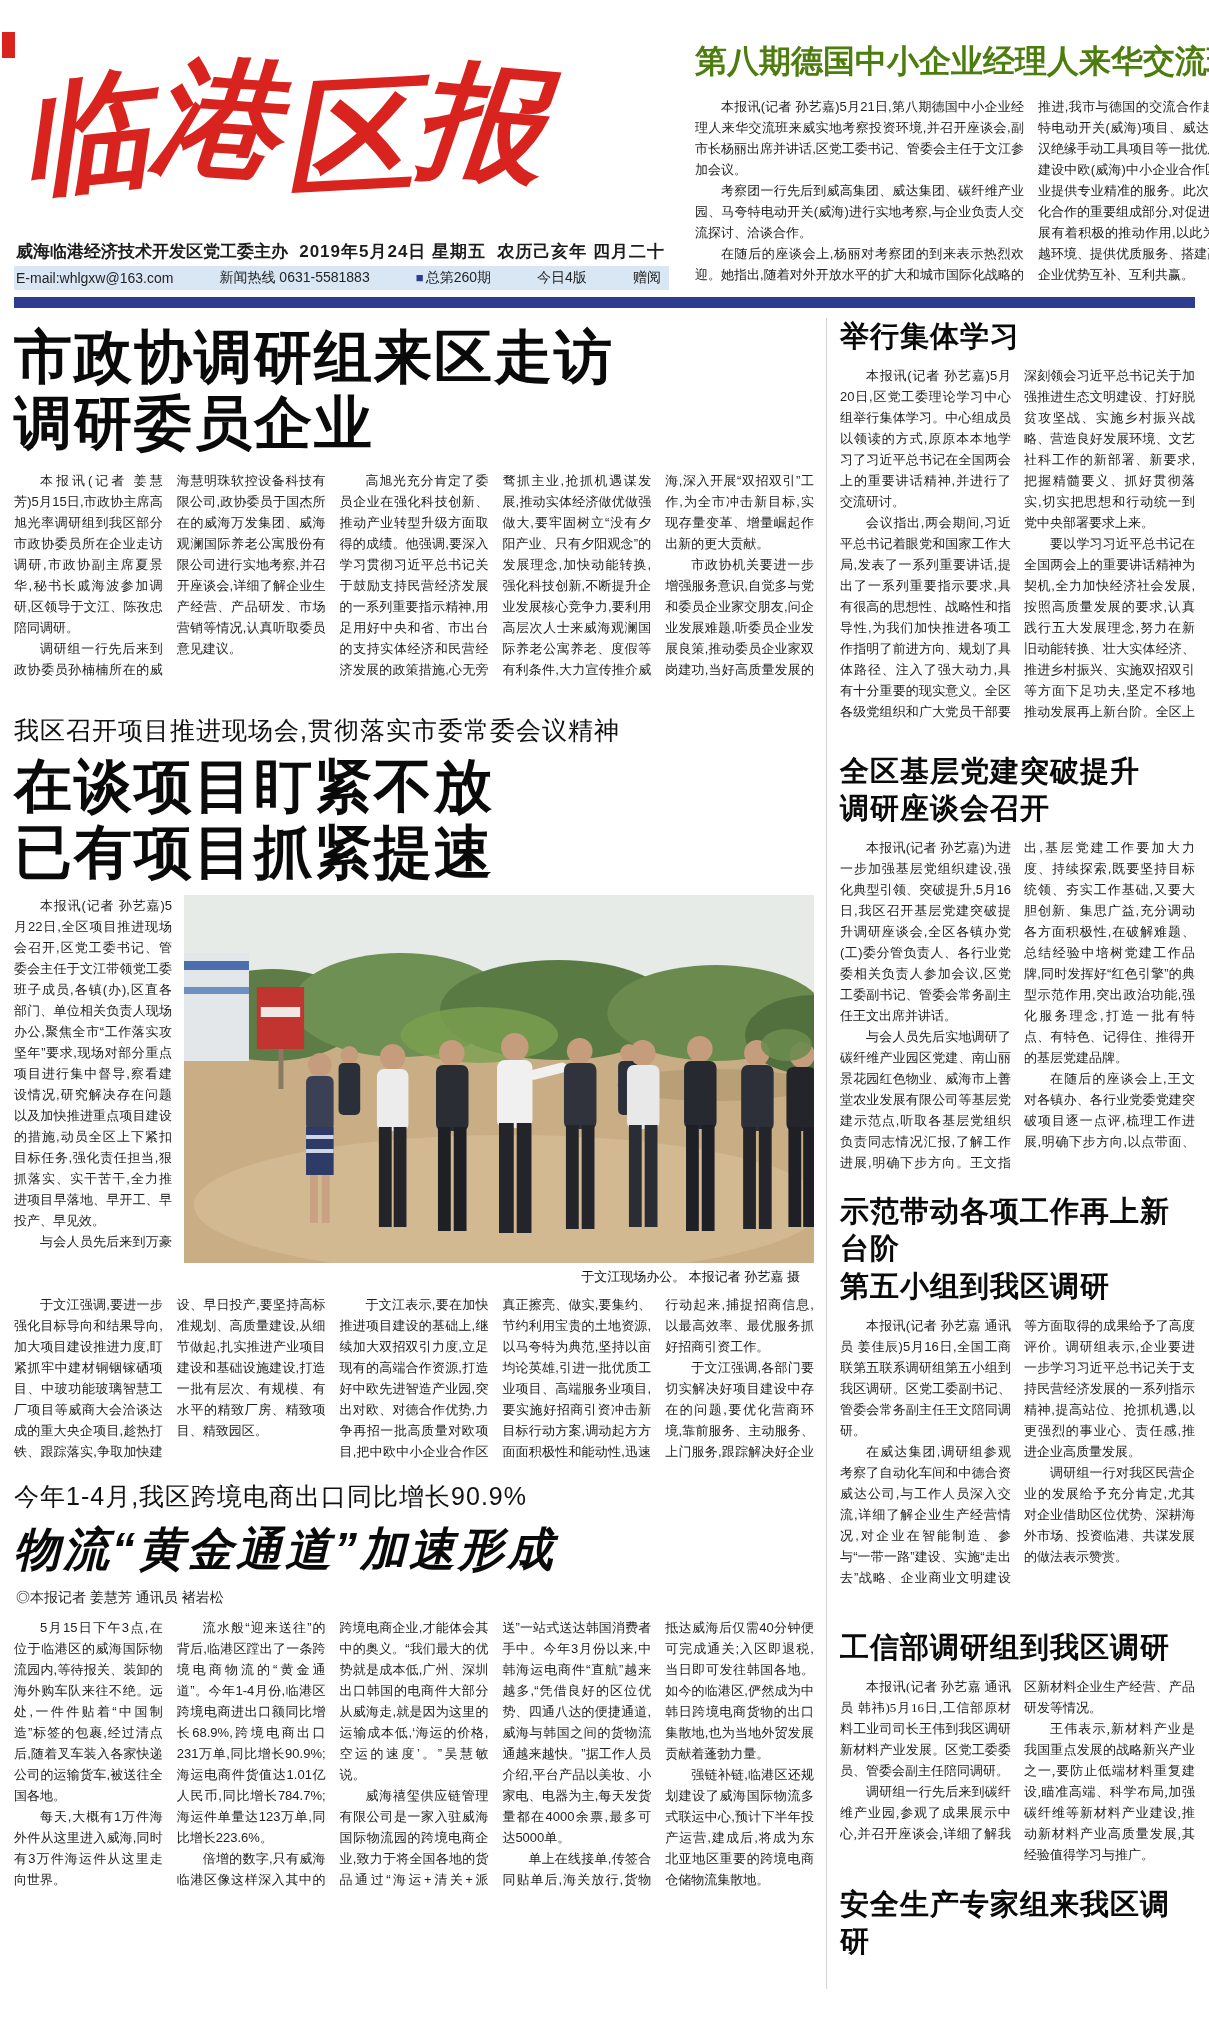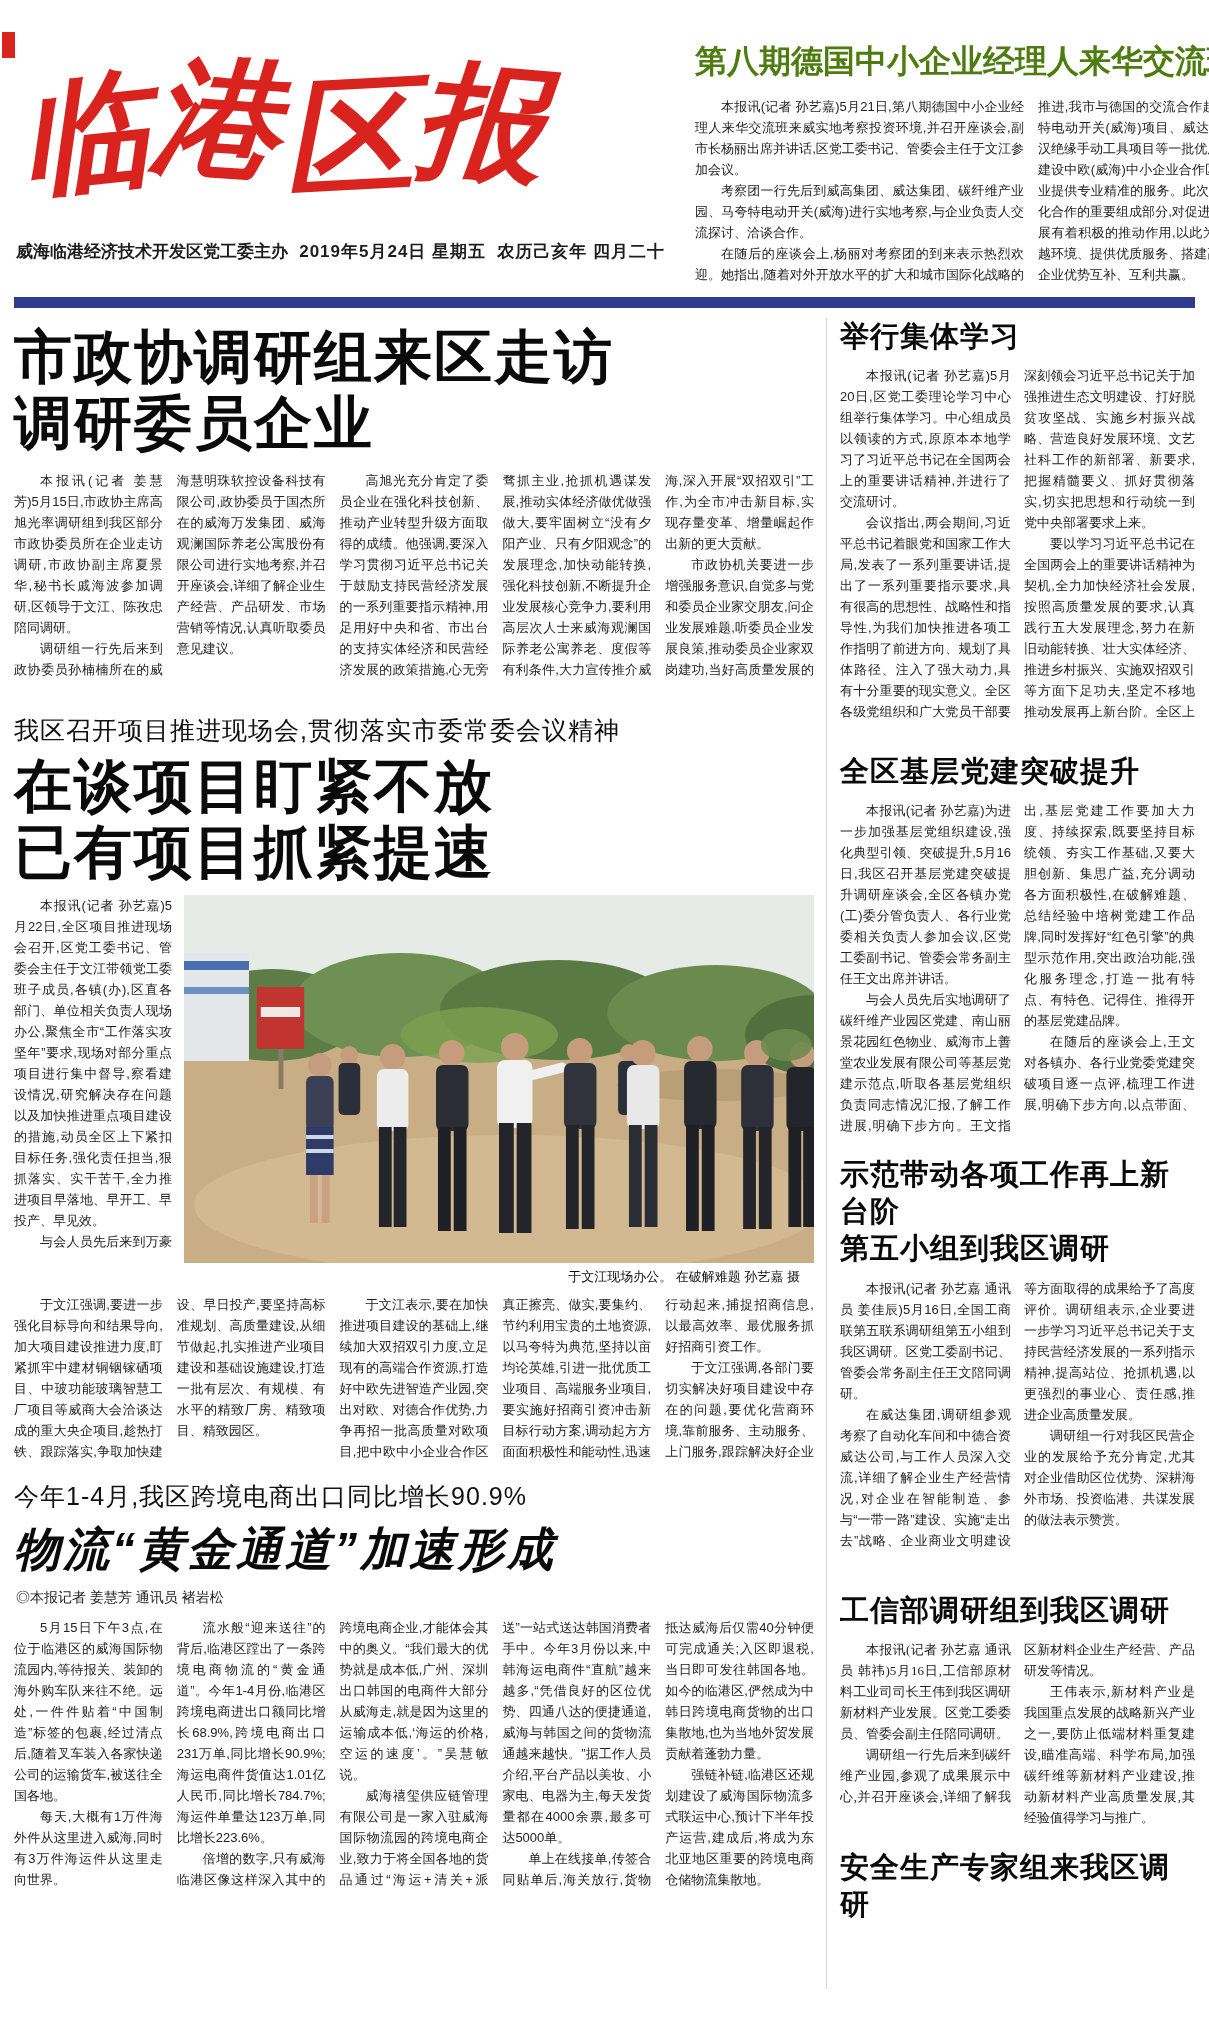--- a/index.html
+++ b/index.html
@@ -72,20 +72,27 @@
           <span class="mt-c mt-0">临</span>
           <span class="mt-c mt-1">港</span>
           <span class="mt-c mt-2">区</span>
           <span class="mt-c mt-3">报</span>
         </div>
       <div class="pub-row">
         <span>威海临港经济技术开发区党工委主办</span>
         <span class="date-part">2019年5月24日  星期五</span>
         <span class="date-part">农历己亥年  四月二十</span>
       </div>
+      <div class="info-bar">
+        <span>E-mail:whlgxw@163.com</span>
+        <span>新闻热线 0631-5581883</span>
+        <span><span class="issue-bullet">■</span><span>总第260期</span></span>
+        <span>今日4版</span>
+        <span>赠阅</span>
+      </div>
     </div>
     <div class="head-right">
       <div class="top-news-title">第八期德国中小企业经理人来华交流班来威考察</div>
       <div class="top-news-body body-text">
         <p>本报讯(记者 孙艺嘉)5月21日,第八期德国中小企业经理人来华交流班来威实地考察投资环境,并召开座谈会,副市长杨丽出席并讲话,区党工委书记、管委会主任于文江参加会议。</p>
         <p>考察团一行先后到威高集团、威达集团、碳纤维产业园、马夸特电动开关(威海)进行实地考察,与企业负责人交流探讨、洽谈合作。</p>
         <p>在随后的座谈会上,杨丽对考察团的到来表示热烈欢迎。她指出,随着对外开放水平的扩大和城市国际化战略的推进,我市与德国的交流合作越来越紧密,先后引进了马夸特电动开关(威海)项目、威达-雷姆钻夹头项目、威力-威汉绝缘手动工具项目等一批优质高端德国项目,高标准规划建设中欧(威海)中小企业合作区,为外资企业尤其是德国企业提供专业精准的服务。此次来华交流活动是中德两国深化合作的重要组成部分,对促进两国经贸交流、中小企业发展有着积极的推动作用,以此为契机,我市将进一步创造优越环境、提供优质服务、搭建高效研讨交流平台,共促中德企业优势互补、互利共赢。</p>
 
       </div>
     </div>
@@ -192,21 +199,21 @@
                 <rect x="584" y="232" width="13" height="102" fill="#23252b"></rect>
               <circle cx="628" cy="160" r="13" fill="#c59c7c"></circle>
               <rect x="612" y="172" width="30" height="64" rx="7" fill="#23252b"></rect>
               <rect x="614" y="232" width="13" height="100" fill="#1e2026"></rect>
                 <rect x="629" y="232" width="11" height="100" fill="#1e2026"></rect>
 
               <ellipse cx="612" cy="150" rx="26" ry="16" fill="#6b8b4e" opacity="0.9"></ellipse>
             </svg>
           </div>
         </div>
-        <div class="photo-caption">于文江现场办公。 在破解难题 孙艺嘉 摄</div>
+        <div class="photo-caption">于文江现场办公。 本报记者 孙艺嘉 摄</div>
         <div class="a2-cont body-text">
           <p>于文江强调,要进一步强化目标导向和结果导向,加大项目建设推进力度,盯紧抓牢中建材铜铟镓硒项目、中玻功能玻璃智慧工厂项目等威商大会洽谈达成的重大央企项目,趁热打铁、跟踪落实,争取加快建设、早日投产,要坚持高标准规划、高质量建设,从细节做起,扎实推进产业项目建设和基础设施建设,打造一批有层次、有规模、有水平的精致厂房、精致项目、精致园区。</p>
           <p>于文江表示,要在加快推进项目建设的基础上,继续加大双招双引力度,立足现有的高端合作资源,打造好中欧先进智造产业园,突出对欧、对德合作优势,力争再招一批高质量对欧项目,把中欧中小企业合作区真正擦亮、做实,要集约、节约利用宝贵的土地资源,以马夸特为典范,坚持以亩均论英雄,引进一批优质工业项目、高端服务业项目,要实施好招商引资冲击新目标行动方案,调动起方方面面积极性和能动性,迅速行动起来,捕捉招商信息,以最高效率、最优服务抓好招商引资工作。</p>
           <p>于文江强调,各部门要切实解决好项目建设中存在的问题,要优化营商环境,靠前服务、主动服务、上门服务,跟踪解决好企业和项目在审批、政策、用地等方面的困难,提高项目建设质效。全区上下要进一步增强紧迫感和责任感,快马加鞭、攻坚克难,以“务实作风”再抓紧、再提速,全力攻坚双招双引,推动“精致城市”建设取得新成效。</p>
         </div>
       </div>
 
       <div class="article3">
         <div class="kicker">今年1-4月,我区跨境电商出口同比增长90.9%</div>
         <div class="a3-title">物流“黄金通道”加速形成</div>
@@ -232,20 +239,21 @@
         <div class="side-body sb-a body-text">
           <p>本报讯(记者 孙艺嘉)5月20日,区党工委理论学习中心组举行集体学习。中心组成员以领读的方式,原原本本地学习了习近平总书记在全国两会上的重要讲话精神,并进行了交流研讨。</p>
           <p>会议指出,两会期间,习近平总书记着眼党和国家工作大局,发表了一系列重要讲话,提出了一系列重要指示要求,具有很高的思想性、战略性和指导性,为我们加快推进各项工作指明了前进方向、规划了具体路径、注入了强大动力,具有十分重要的现实意义。全区各级党组织和广大党员干部要深刻领会习近平总书记关于加强推进生态文明建设、打好脱贫攻坚战、实施乡村振兴战略、营造良好发展环境、文艺社科工作的新部署、新要求,把握精髓要义、抓好贯彻落实,切实把思想和行动统一到党中央部署要求上来。</p>
           <p>要以学习习近平总书记在全国两会上的重要讲话精神为契机,全力加快经济社会发展,按照高质量发展的要求,认真践行五大发展理念,努力在新旧动能转换、壮大实体经济、推进乡村振兴、实施双招双引等方面下足功夫,坚定不移地推动发展再上新台阶。全区上下要进一步提高政治站位,增强“四个意识”、坚定“四个自信”、坚决做到“两个维护”,担当务实、扎实工作,确保习近平总书记重要讲话精神不折不扣地落到实处、发挥实绩、取得实效,以优异成绩迎接新中国成立70周年。</p>
         </div>
       </div>
 
       <div class="side-article">
         <div class="side-title">
           <div>全区基层党建突破提升</div>
+          <div>调研座谈会召开</div>
         </div>
         <div class="side-body sb-b body-text">
           <p>本报讯(记者 孙艺嘉)为进一步加强基层党组织建设,强化典型引领、突破提升,5月16日,我区召开基层党建突破提升调研座谈会,全区各镇办党(工)委分管负责人、各行业党委相关负责人参加会议,区党工委副书记、管委会常务副主任王文出席并讲话。</p>
           <p>与会人员先后实地调研了碳纤维产业园区党建、南山丽景花园红色物业、威海市上善堂农业发展有限公司等基层党建示范点,听取各基层党组织负责同志情况汇报,了解工作进展,明确下步方向。王文指出,基层党建工作要加大力度、持续探索,既要坚持目标统领、夯实工作基础,又要大胆创新、集思广益,充分调动各方面积极性,在破解难题、总结经验中培树党建工作品牌,同时发挥好“红色引擎”的典型示范作用,突出政治功能,强化服务理念,打造一批有特点、有特色、记得住、推得开的基层党建品牌。</p>
           <p>在随后的座谈会上,王文对各镇办、各行业党委党建突破项目逐一点评,梳理工作进展,明确下步方向,以点带面、示范带动各项工作再上新台阶。</p>
         </div>
       </div>
 
       <div class="side-article">
         <div class="side-title">

